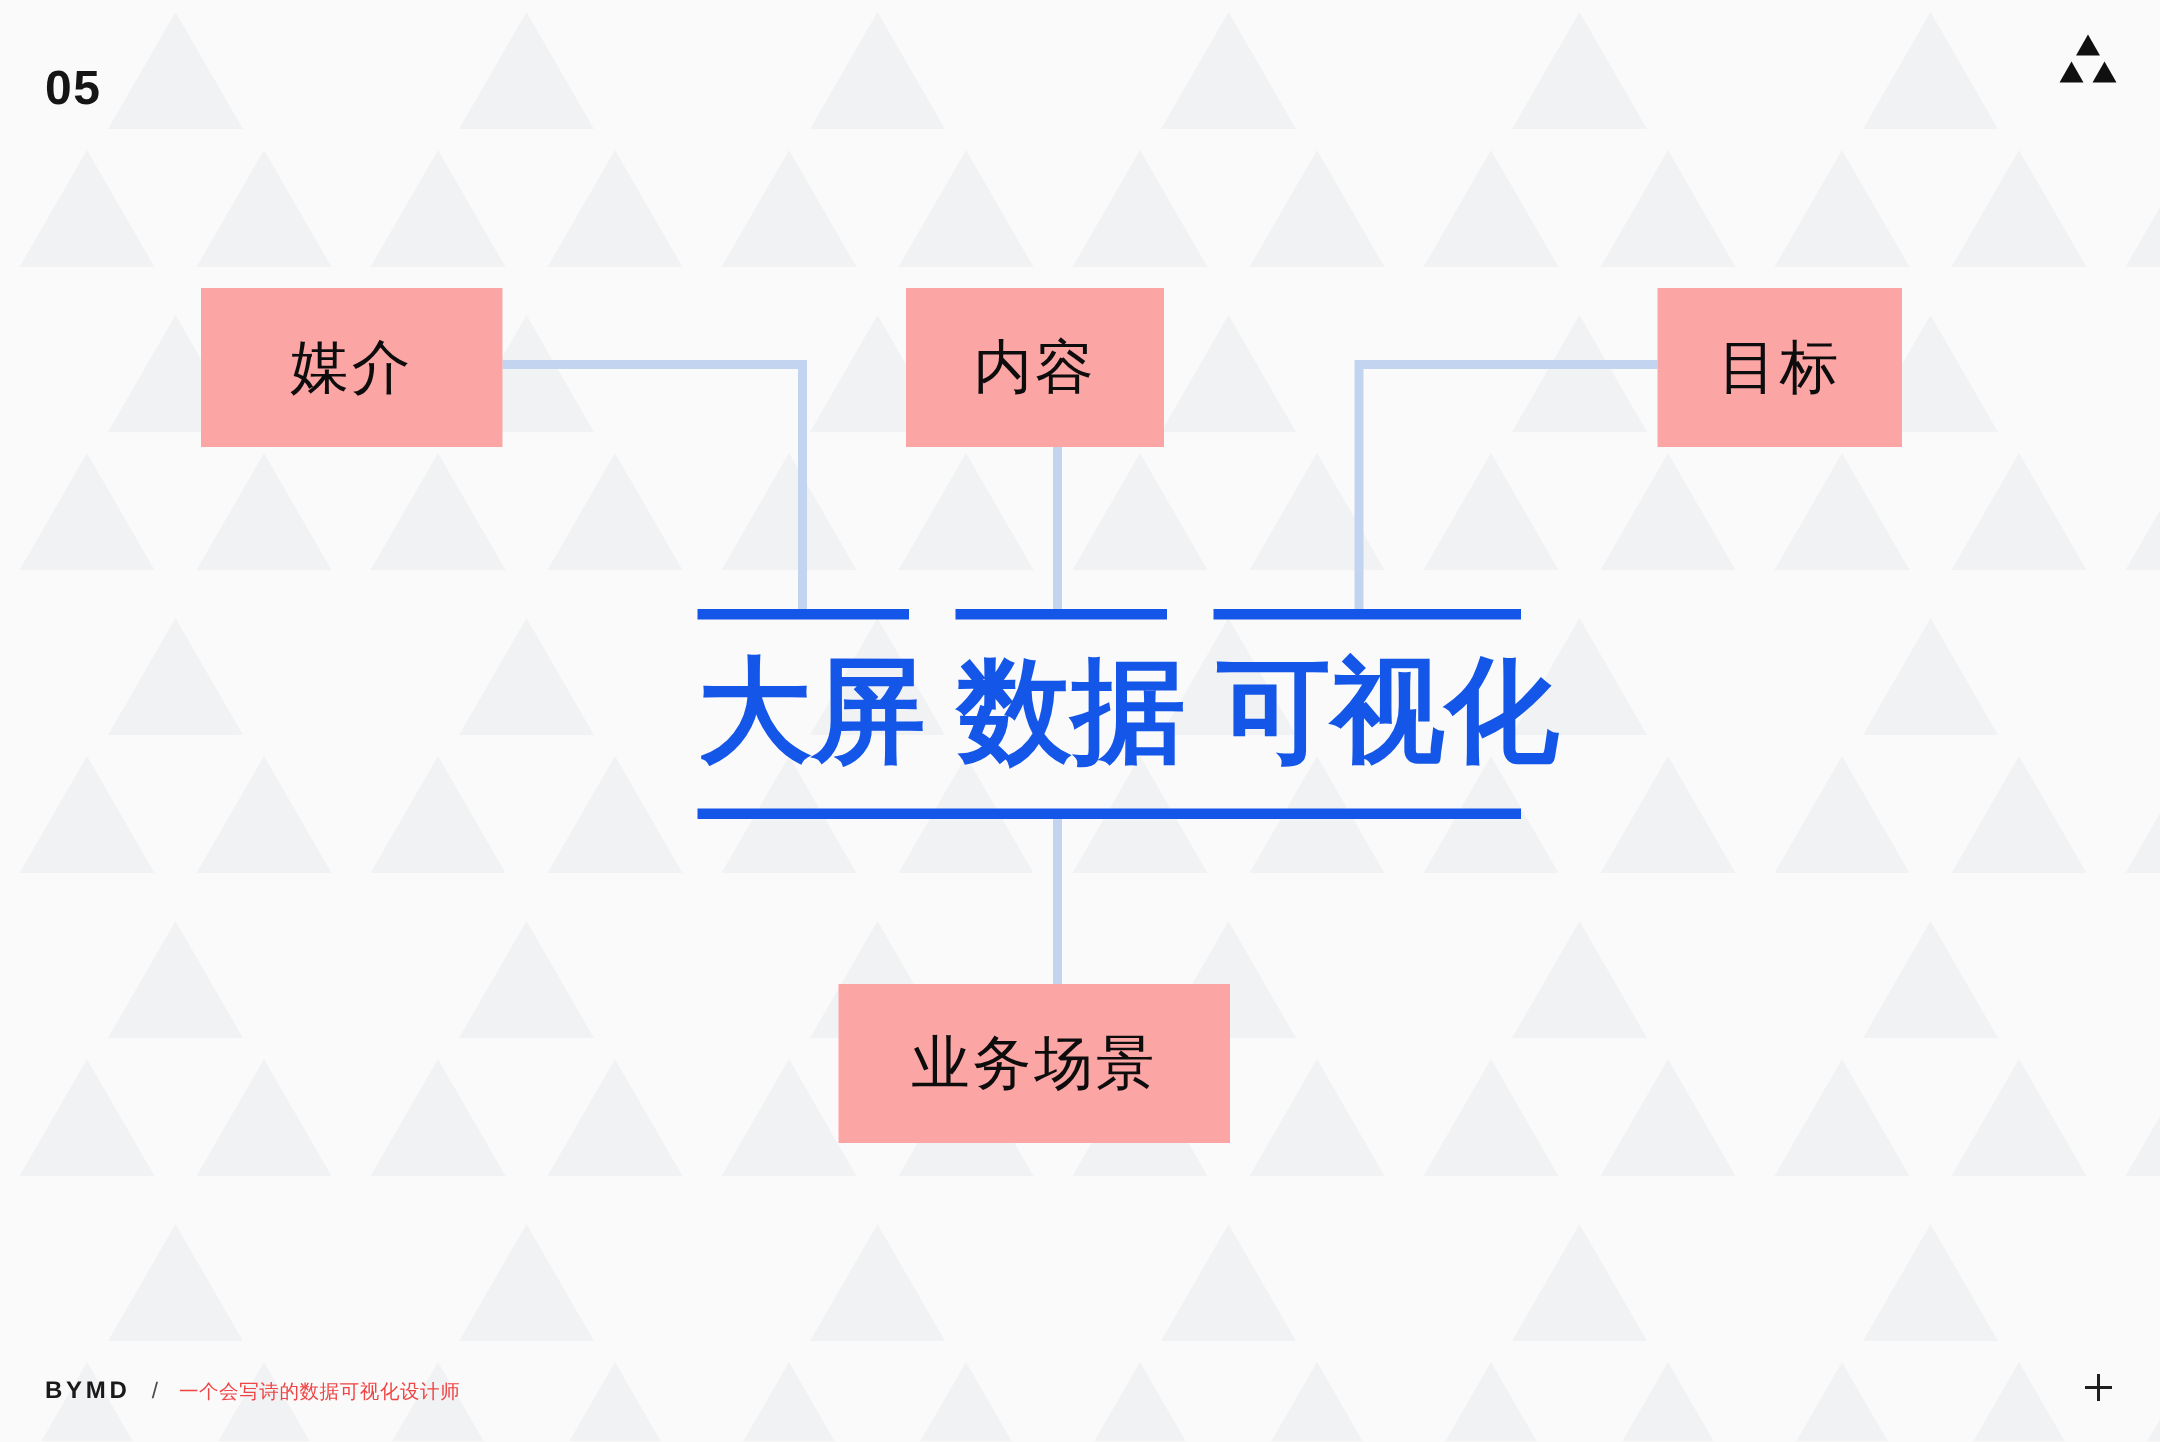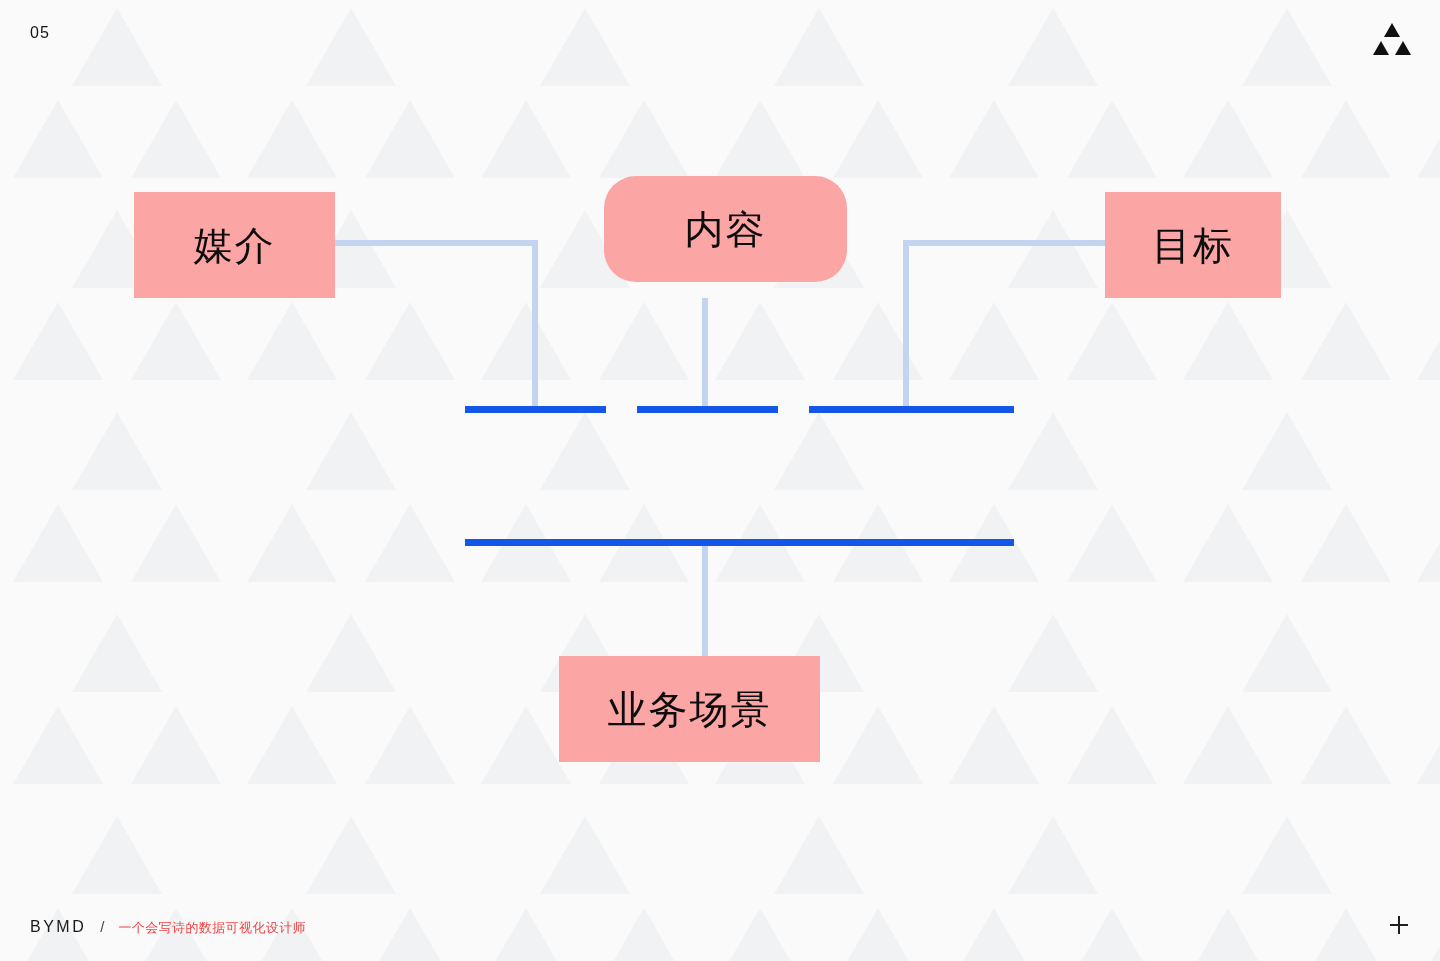--- a/index.html
+++ b/index.html
@@ -19,23 +19,23 @@
   
   #watermark {
     position:absolute; inset:0;
     pointer-events:none;
     z-index:0;
   }
 
   
   #page-number {
     position:absolute;
-    left:30px; top:24px;
-    font-size:16px;
-    font-weight:400;
+    left:30px; top:40px;
+    font-size:32px;
+    font-weight:700;
     letter-spacing:1px;
     color:#151515;
     z-index:5;
   }
 
   
   #brand-logo {
     position:absolute;
     right:26px; top:20px;
     width:44px; height:40px;
@@ -60,22 +60,22 @@
   .node-label {
     font-size:39px;
     font-weight:400;
     color:#0d0d0d;
     letter-spacing:2px;
     line-height:1;
     white-space:nowrap;
   }
 
   #node-media    { left:134px;  top:192px; width:201px; height:106px; }
-  #node-content  { left:604px;  top:176px; width:243px; height:106px;border-radius:32px; }
-  #node-goal     { left:1105px; top:192px; width:176px; height:106px; }
+  #node-content  { left:604px;  top:192px; width:172px; height:106px; }
+  #node-goal     { left:1105px; top:192px; width:163px; height:106px; }
   #node-scenario { left:559px;  top:656px; width:261px; height:106px; }
 
   
   #title-block {
     position:absolute;
     left:465px; top:406px;
     width:549px; height:140px;
     z-index:3;
   }
   .rule-top {
@@ -109,21 +109,21 @@
   #footer {
     position:absolute;
     left:30px; bottom:24px;
     display:flex;
     align-items:baseline;
     gap:10px;
     z-index:5;
   }
   #footer-brand {
     font-size:16px;
-    font-weight:400;
+    font-weight:700;
     letter-spacing:2.5px;
     color:#1a1a1a;
   }
   #footer-sep {
     font-size:15px;
     color:#4a4a4a;
     padding:0 4px;
   }
   #footer-tagline {
     font-size:13px;
@@ -188,20 +188,21 @@
   </div>
 
   <div class="node-box" id="node-scenario">
     <span class="node-label">业务场景</span>
   </div>
 
   <div id="title-block">
     <div class="rule-top" id="rule-top-1"></div>
     <div class="rule-top" id="rule-top-2"></div>
     <div class="rule-top" id="rule-top-3"></div>
+    <div id="title-text">大屏 数据 可视化</div>
     <div id="rule-bottom"></div>
   </div>
 
   <div id="footer">
     <span id="footer-brand">BYMD</span>
     <span id="footer-sep">/</span>
     <span id="footer-tagline">一个会写诗的数据可视化设计师</span>
   </div>
 
   <svg id="footer-plus" viewBox="0 0 22 22">

